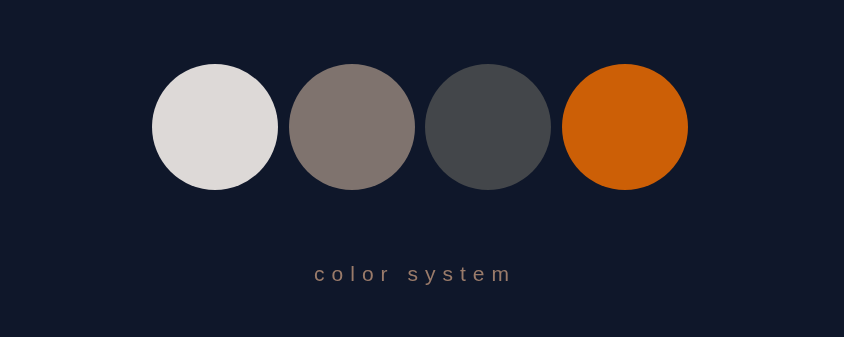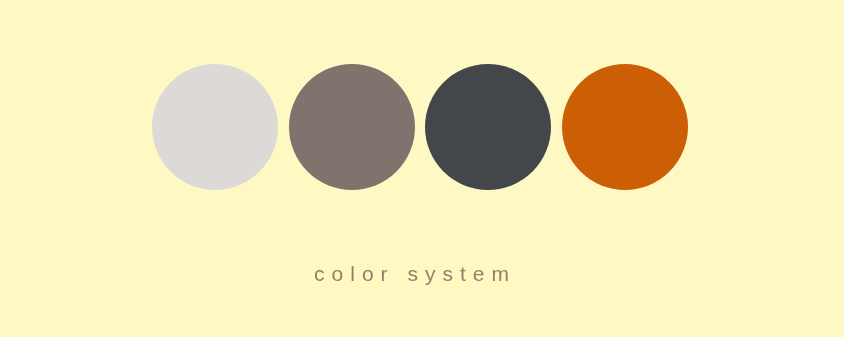--- a/index.html
+++ b/index.html
@@ -47,21 +47,21 @@
     font-size: 21px;
     font-weight: 400;
     letter-spacing: 7px;
     color: #9a7b6a;
     white-space: nowrap;
   }
 </style>
 </head>
 <body style="background: rgb(244, 243, 242);">
 
-<div class="canvas" style="background: #fef9c3;">
+<div class="canvas" style="background: #0f172a;">
 
   <div class="swatch-row">
     <div class="swatch" style="background-color: rgb(221, 217, 215);"></div>
     <div class="swatch" style="background-color: rgb(127, 115, 110);"></div>
     <div class="swatch" style="background-color: rgb(67, 70, 74);"></div>
     <div class="swatch" style="background-color: rgb(204, 95, 6);"></div>
   </div>
 
   <div class="caption" style="color: rgb(154, 123, 106);">color system</div>
 

